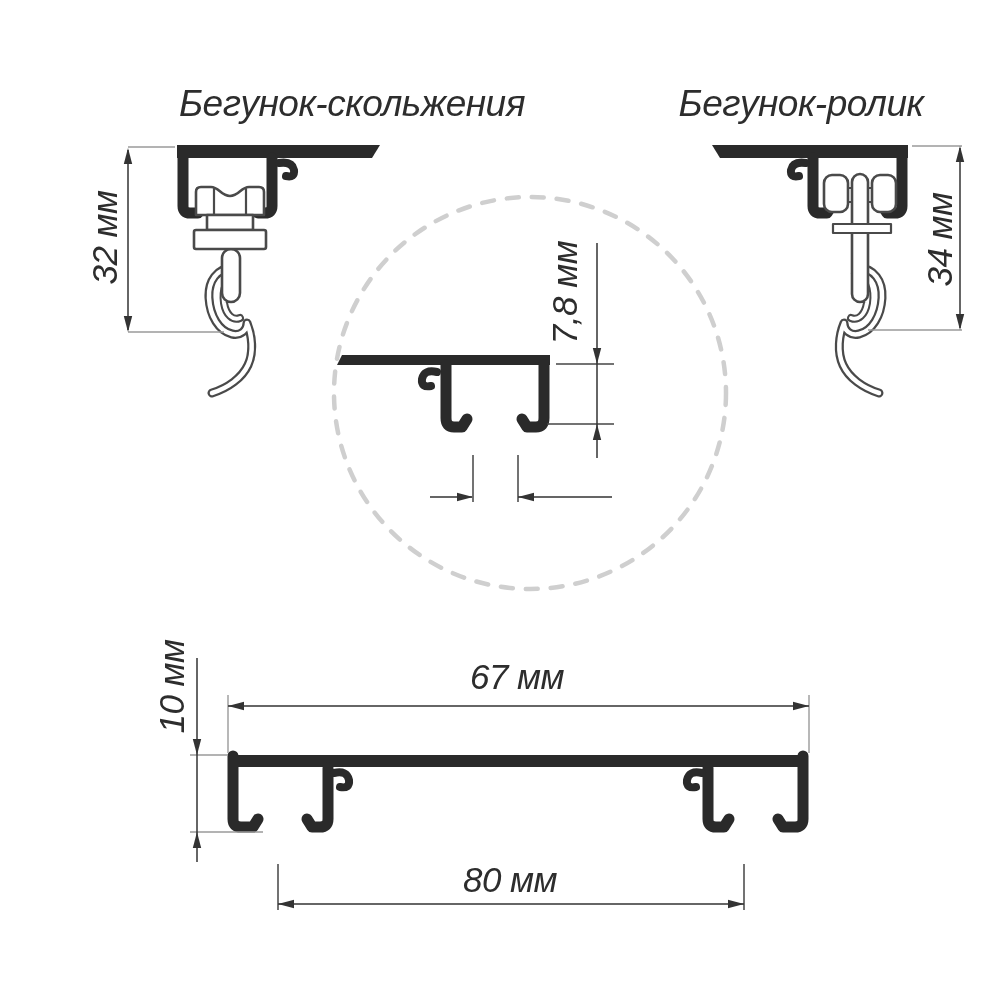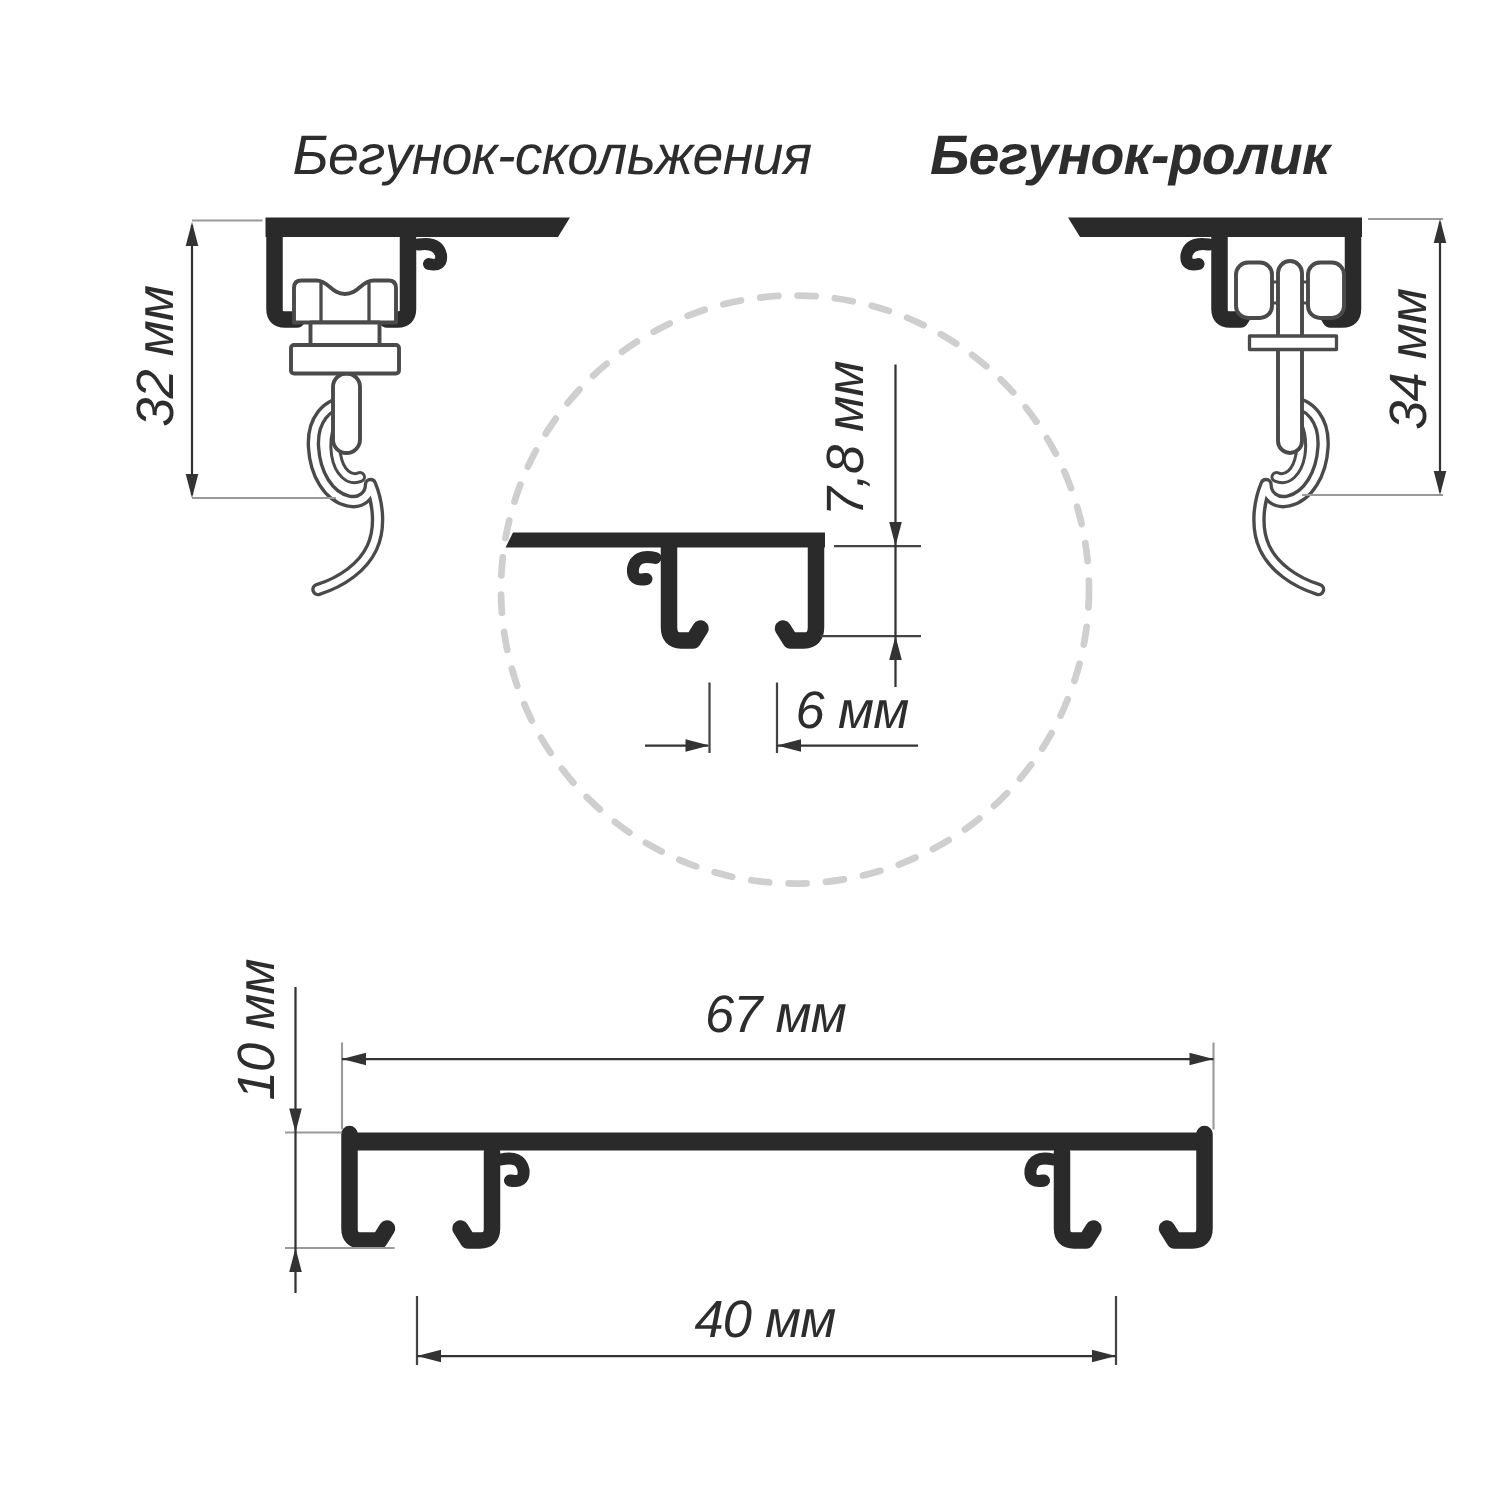--- a/index.html
+++ b/index.html
@@ -143,24 +143,23 @@
     </g>
 
     <g>
       <path d="M278,904 H744" fill="none"></path>
       <path d="M278,904 L294,899.8 L294,908.2 Z" stroke="none"></path>
       <path d="M744,904 L728,899.8 L728,908.2 Z" stroke="none"></path>
     </g>
   </g>
 </svg>
 
-<div class="lbl title" style="left:188px;top:85px;width:360px;">Бегунок-скольжения</div>
-<div class="lbl title" style="left:620px;top:85px;width:260px;font-weight:bold;">Бегунок-ролик</div>
+<div class="lbl title" style="left:172px;top:85px;width:360px;">Бегунок-скольжения</div>
+<div class="lbl title" style="left:671px;top:85px;width:260px;">Бегунок-ролик</div>
 
 <div class="lbl dim rot" style="left:44px;top:220px;width:120px;">32 мм</div>
 <div class="lbl dim rot" style="left:879px;top:222px;width:120px;">34 мм</div>
 <div class="lbl dim rot" style="left:494px;top:275px;width:140px;">7,8 мм</div>
-<div class="lbl dim" style="left:498px;top:456px;width:140px;">6 мм</div>
 <div class="lbl dim" style="left:447px;top:659px;width:140px;">67 мм</div>
 <div class="lbl dim rot" style="left:111px;top:669px;width:120px;">10 мм</div>
-<div class="lbl dim" style="left:440px;top:862px;width:140px;">40 мм</div>
+<div class="lbl dim" style="left:440px;top:862px;width:140px;">80 мм</div>
 
 </div>
 
 </body></html>

